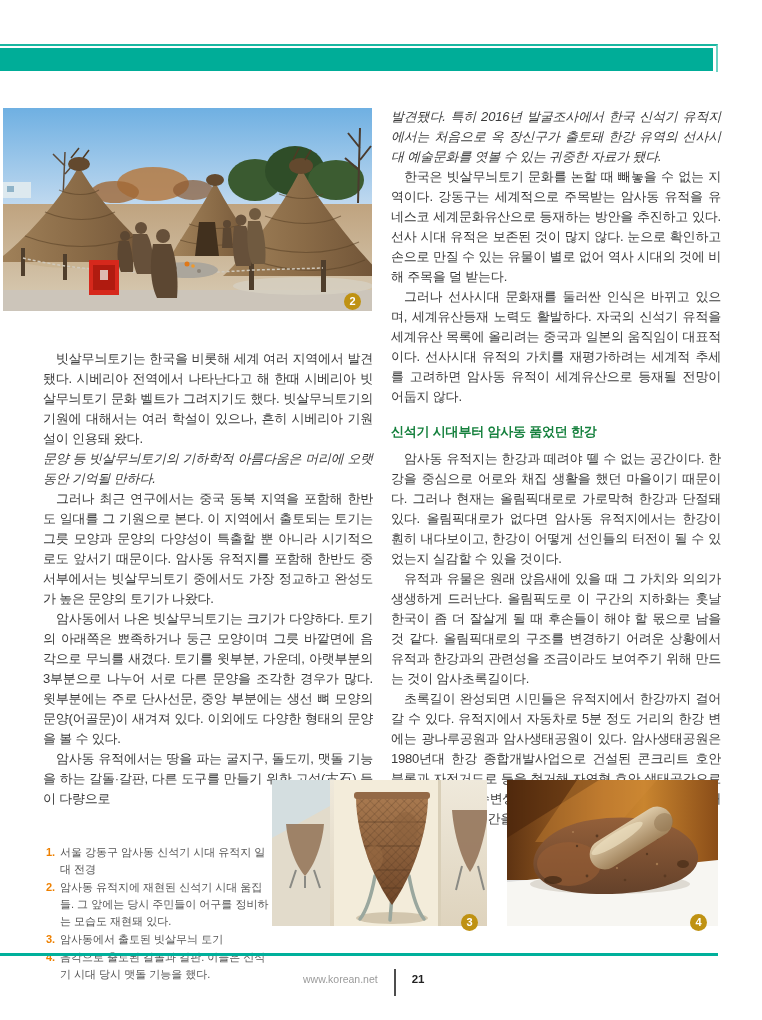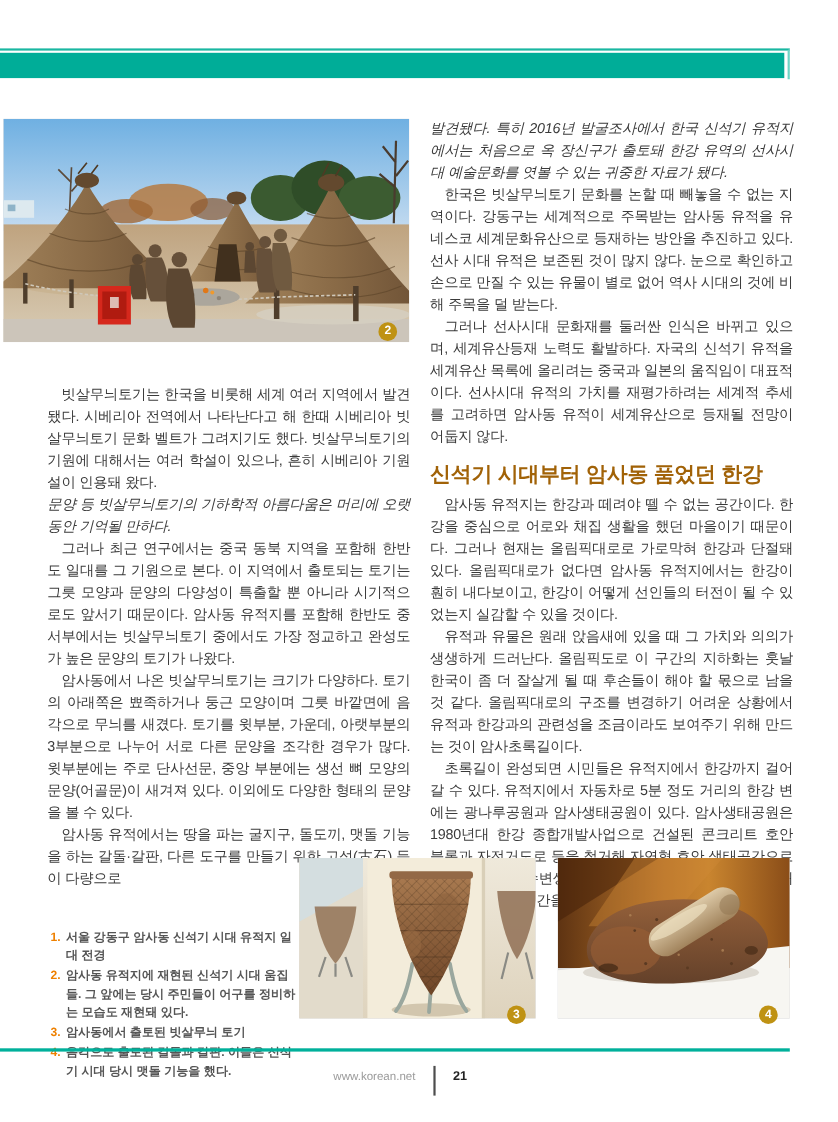--- a/index.html
+++ b/index.html
@@ -24,34 +24,34 @@
   .badge-3 { left:461px; top:914px; }
   .badge-4 { left:690px; top:914px; }
 
   
   .col { position:absolute; width:330px; font-size:13px; line-height:20px;
          text-align:justify; color:#3a3a3a; letter-spacing:-0.2px; }
   .col-left  { left:43px;  top:349px; }
   .col-right { left:391px; top:107px; }
   .para { margin:0; text-indent:13px; }
   .para.first { text-indent:0;font-style:italic; }
-  .section-heading { margin:16px 0 8px 0; font-size:19px; line-height:18px;
-                     font-weight:bold; color:#a16207; text-indent:0; text-align:left; }
+  .section-heading { margin:16px 0 8px 0; font-size:13px; line-height:18px;
+                     font-weight:bold; color:#15803d; text-indent:0; text-align:left; }
 
   .endmark { display:inline-block; width:11px; height:13px; background:#fff;
              border-left:3px solid #6aa3d8; border-bottom:3px solid #f2b21c;
              box-shadow:0 0 0 1px #d8d8d8; font-size:9px; line-height:13px;
              text-align:center; color:#444; vertical-align:-2px; text-indent:0; }
 
   
   .captions { position:absolute; left:46px; top:844px; width:228px;
               font-size:11px; line-height:17px; color:#555; }
   .cap-item { display:flex; margin-bottom:1px; }
   .cap-num  { flex:0 0 14px; color:#ee8000; font-weight:bold; }
-  .cap-text { flex:1;font-weight:bold; }
+  .cap-text { flex:1; }
 
   
   .footer-rule { position:absolute; left:0; top:953px; width:718px; height:3px; background:#00b09b; }
   .footer { position:absolute; left:303px; top:969px; display:flex; align-items:flex-start; gap:16px; }
   .footer-url  { color:#9b9b9b; font-size:10.5px; padding-top:4px; }
   .footer-div  { width:2px; height:27px; background:#4d4d4d; }
   .footer-page { color:#222; font-weight:bold; font-size:11.5px; padding-top:4px; }
 </style>
 </head>
 <body>

